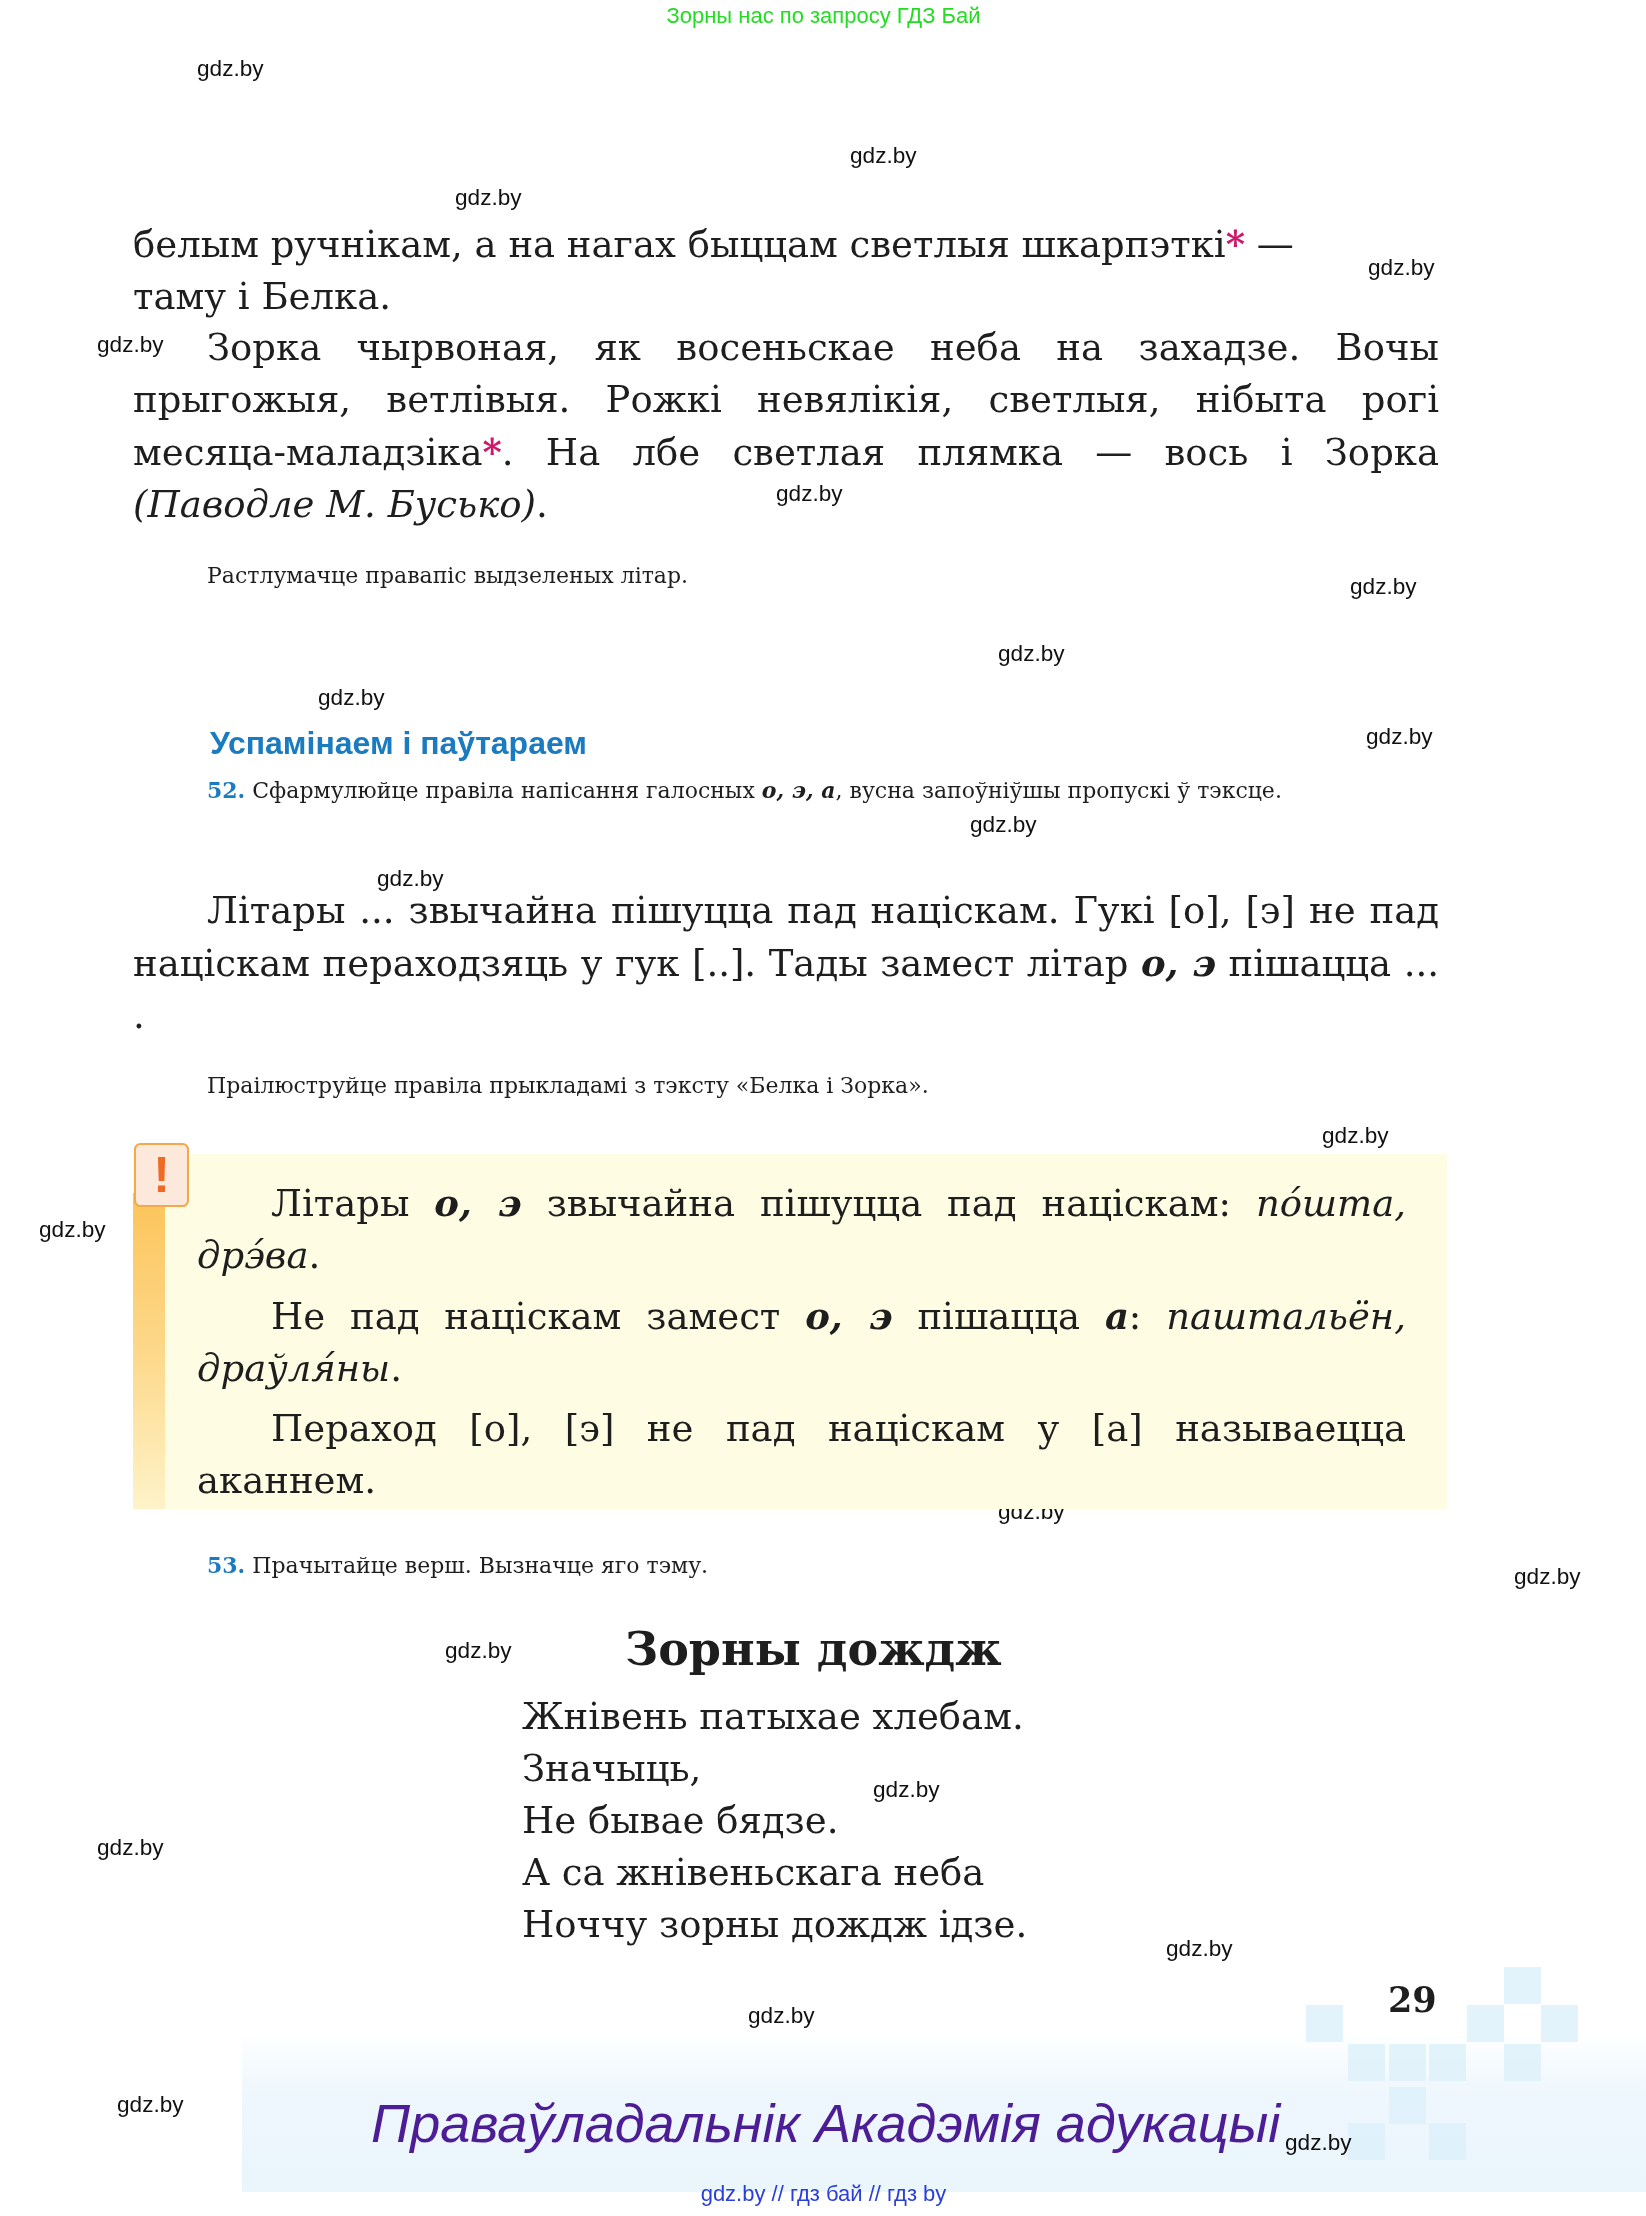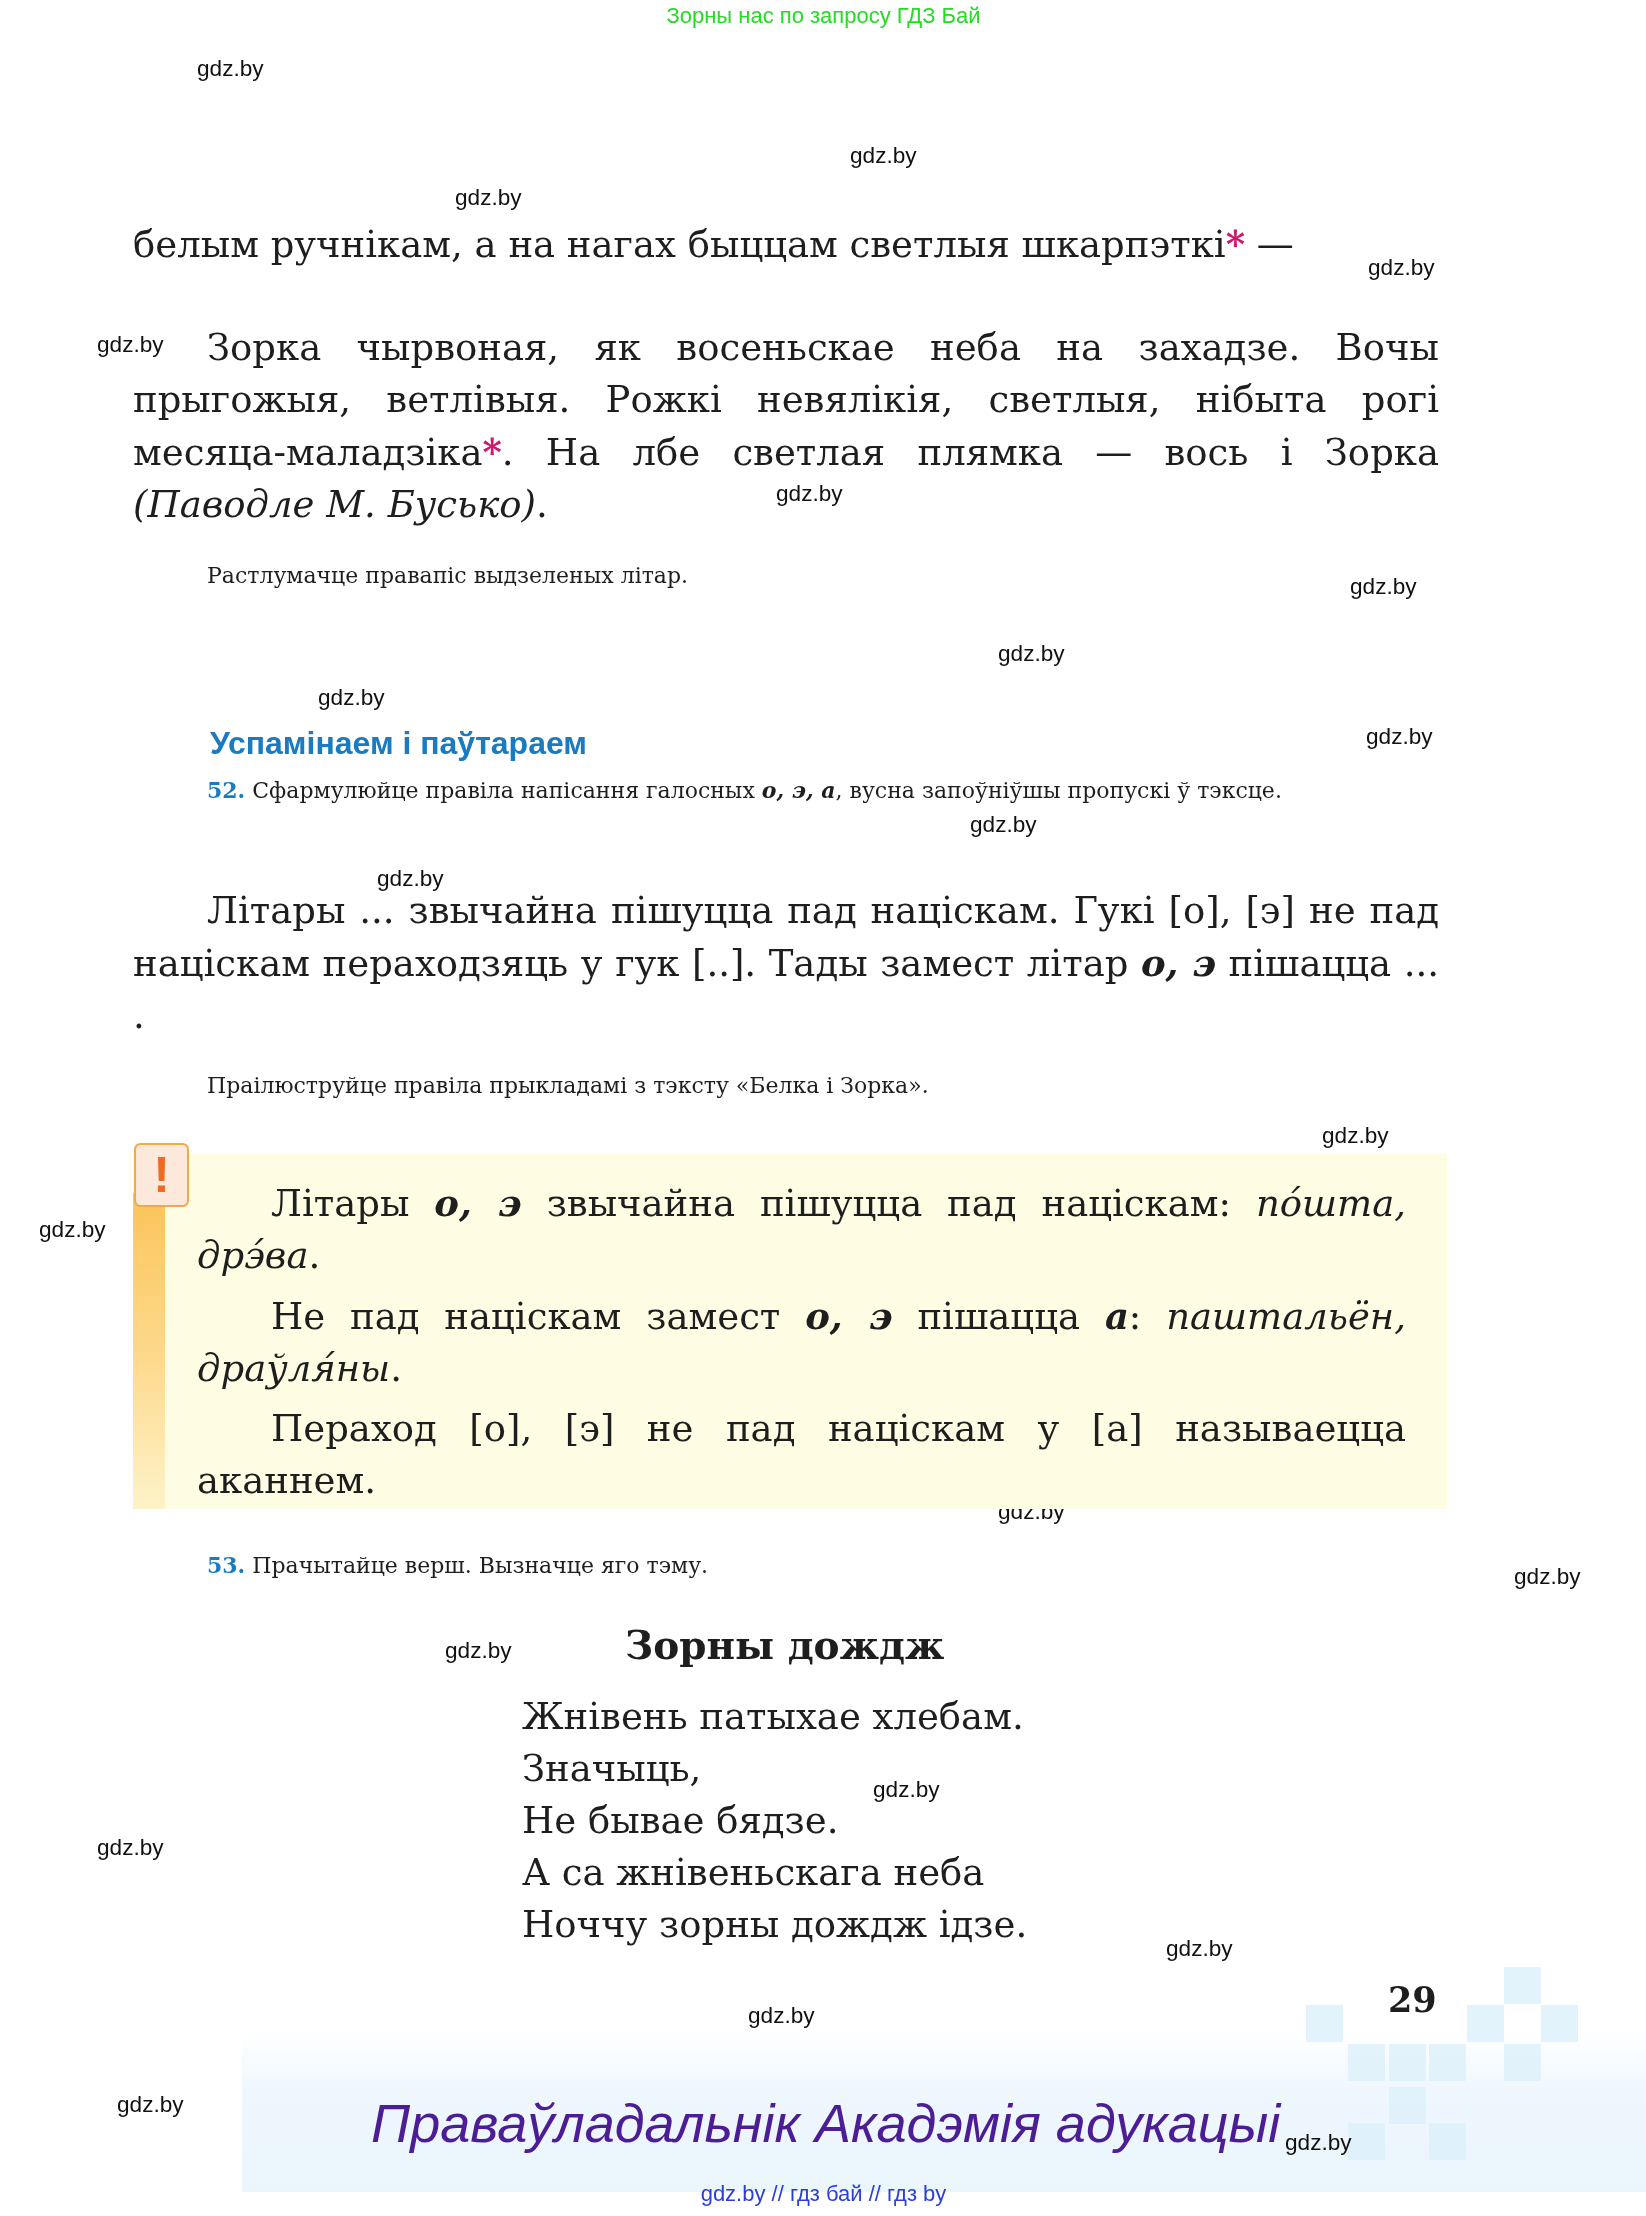--- a/index.html
+++ b/index.html
@@ -28,21 +28,21 @@
     background: linear-gradient(to bottom, #fcc45a 0%, #fdd88a 50%, #fef3c9 100%);
   }
   .rule-icon {
     position: absolute; left: 134px; top: 1143px; width: 55px; height: 64px;
     background: #fde8dc; border: 2.4px solid #f2a94a; border-radius: 6.4px; box-sizing: border-box;
     display: flex; align-items: center; justify-content: center;
     font-family: "Liberation Sans", sans-serif; font-weight: bold; font-size: 50px; color: #ee6a25;
   }
   .rule-text { position: absolute; left: 189px; top: 1169px; width: 1225px; font-size: 37px; line-height: 52px; text-align: justify; }
   .rule-text p { margin: 8px; }
-  .poem-title { position: absolute; left: 625px; top: 1622px; font-size: 39px; font-weight: bold; }
+  .poem-title { position: absolute; left: 625px; top: 1622px; font-size: 46px; font-weight: bold; }
   .poem { position: absolute; left: 522px; top: 1691px; font-size: 37px; line-height: 52px; }
   .poem p { margin: 0; }
   .page-num { position: absolute; left: 1388px; top: 1979px; font-size: 35px; font-weight: bold; }
   .footer-bg {
     position: absolute; left: 242px; top: 2031px; width: 1405px; height: 161px;
     background: linear-gradient(to bottom, rgba(235,246,253,0) 0%, #eef7fd 40%, #eaf5fc 100%);
   }
   .sq { position: absolute; width: 37px; height: 37px; background: #dcf0fa; opacity: 0.8; }
   .copyright { position: absolute; left: 371px; top: 2092px; font-family: "Liberation Sans", sans-serif; font-style: italic; font-size: 54px; color: #4c1d95; }
   .bottom-links { position: absolute; top: 2181px; left: 0; width: 1647px; text-align: center; font-family: "Liberation Sans", sans-serif; font-size: 22px; color: #2a3fd8; }
@@ -70,20 +70,21 @@
 <span class="wm" style="left:998px;top:1499px">gdz.by</span>
 <span class="wm" style="left:1514px;top:1564px">gdz.by</span>
 <span class="wm" style="left:445px;top:1638px">gdz.by</span>
 <span class="wm" style="left:873px;top:1777px">gdz.by</span>
 <span class="wm" style="left:97px;top:1835px">gdz.by</span>
 <span class="wm" style="left:1166px;top:1936px">gdz.by</span>
 <span class="wm" style="left:748px;top:2003px">gdz.by</span>
 
 <div class="body-text" style="top:218px">
   <p><span>белым ручнікам, а на нагах быццам светлыя шкарпэткі</span><span class="ast">*</span><span> —</span></p>
+  <p><span>таму і Белка.</span></p>
 </div>
 
 <div class="body-text" style="top:322px">
   <p class="ind"><span>Зорка чырвоная, як восеньскае неба на захадзе. Вочы прыгожыя, ветлівыя. Рожкі невялікія, светлыя, нібыта рогі месяца-маладзіка</span><span class="ast">*</span><span>. На лбе светлая плямка — вось і Зорка </span><span class="i">(Паводле М. Бусько)</span><span>.</span></p>
 </div>
 
 <div class="small-text" style="top:554px">
   <p class="ind">Растлумачце правапіс выдзеленых літар.</p>
 </div>
 

